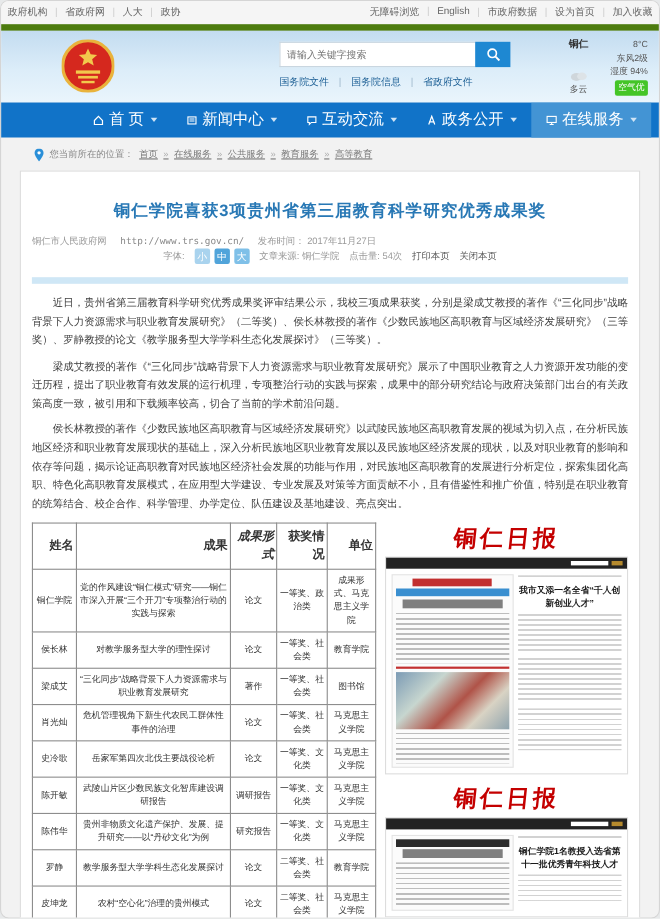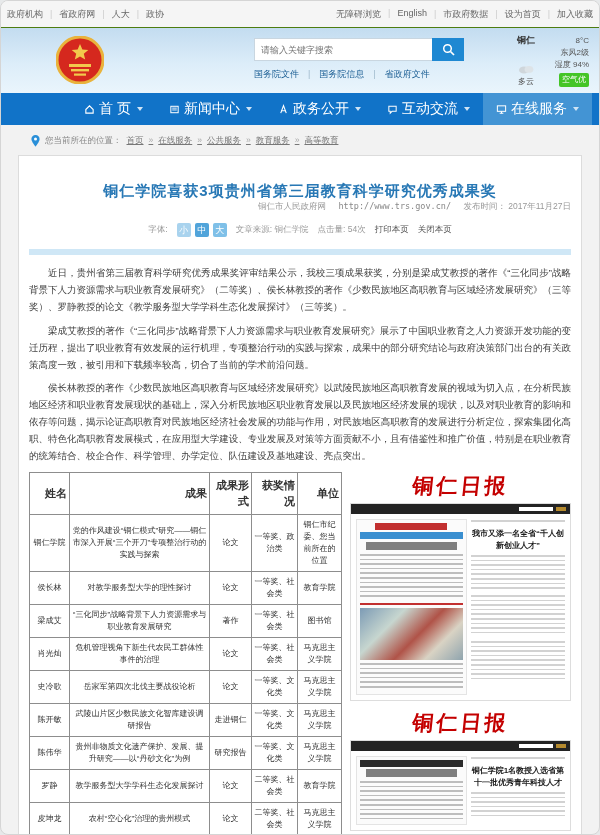--- a/index.html
+++ b/index.html
@@ -2,21 +2,21 @@
 <html><head>
 <meta charset="utf-8">
 <style>
   * { margin:0; padding:0; box-sizing:border-box; }
   html,body { width:600px; height:835px; overflow:hidden; background:#e7e9ea;
     font-family:"Liberation Sans","DejaVu Sans",sans-serif; }
   .page { width:600px; height:835px; background:#f2f2f2; border-radius:8px; overflow:hidden;
     border:1px solid #d5d5d5; }
 
   
-  .topbar { height:27px; background:#f5f5f5; border-bottom:1px solid #4d7c0f;
+  .topbar { height:27px; background:#f5f5f5; border-bottom:6px solid #4d7c0f;
     display:flex; justify-content:space-between; align-items:center; padding:0 6px; overflow:hidden; }
   .toplinks { display:flex; list-style:none; white-space:nowrap; }
   .toplinks li { font-size:9px; color:#666; cursor:pointer; }
   .toplinks li + li::before { content:"|"; color:#ccc; margin:0 7px; }
 
   
   .header { height:65px; background:linear-gradient(180deg,#c3dcf0 0%,#dcedf9 55%,#eaf5fc 100%);
     position:relative; }
   .emblem { position:absolute; left:55px; top:8px; width:48px; height:48px; }
   .searchwrap { position:absolute; left:253px; top:10px; width:210px; }
@@ -49,40 +49,40 @@
   .crumbrow { display:flex; align-items:center; gap:5px; padding:10px 0 8px 30px; }
   .crumbrow .prefix { font-size:8.5px; color:#888; }
   .crumbs { display:flex; list-style:none; }
   .crumbs li { font-size:8.5px; color:#777; cursor:pointer;text-decoration:underline; }
   .crumbs li + li::before { content:"»"; color:#aaa; margin:0 5px; cursor:default; }
 
   
   .card { width:564px; margin:0 auto; background:#fff; border:1px solid #dcdcdc;
     padding:26px 10px 10px 10px; min-height:660px; }
   .a-title { text-align:center; font-size:15px; font-weight:bold; color:#2878b5; letter-spacing:1px; }
-  .a-meta1 { text-align:right; font-size:8.5px; color:#999; }
+  .a-meta1 { text-align:left; font-size:8.5px; color:#999; margin-top:13px; }
   .a-meta1 .url { font-family:"DejaVu Sans Mono",monospace; color:#888; margin:0 10px; }
-  .a-meta2 { text-align:center; font-size:8.5px; color:#999; margin-top:10px;
+  .a-meta2 { text-align:center; font-size:8.5px; color:#999; 
     display:flex; justify-content:center; align-items:center; gap:9px; }
   .fsize { display:inline-flex; gap:4px; }
   .fsize span { width:14px; height:14px; display:inline-flex; align-items:center; justify-content:center;
     font-size:9px; color:#fff; cursor:pointer; border-radius:2px; }
   .fs-s { background:#a9d3ee; } .fs-m { background:#51a4da; } .fs-l { background:#7fc0e8; }
   .a-meta2 .act { color:#555; cursor:pointer; }
   .divider { height:6px; background:#cfe7f6; margin:12px 0 10px 0; }
   .para { font-size:9.5px; color:#3d3d3d; line-height:1.78; text-align:justify;
     text-indent:2em; margin-bottom:7px; }
 
   
   .cols2 { display:flex; gap:8px; margin-top:6px; align-items:flex-start; }
   .awards { width:312px; border-collapse:collapse; font-size:8px; color:#333; table-layout:fixed; }
   .awards th,.awards td { border:1px solid #8d8d8d; text-align:center; vertical-align:middle;
     padding:4px 2px; line-height:1.5; }
   .awards th { font-weight:bold; font-size:11px;text-align:right; }
-  .c-name{width:40px;} .c-ach{width:140px;} .c-form{width:42px;} .c-award{width:46px;} .c-unit{width:44px;}
+  .c-name{width:40px;} .c-ach{width:140px;} .c-form{width:42px;font-style:italic;} .c-award{width:46px;} .c-unit{width:44px;}
 
   
   .clipcol { width:234px; display:flex; flex-direction:column; gap:8px; }
   .clipping { width:100%; }
   .masthead { text-align:center; color:#c40000; font-family:"DejaVu Serif",serif; font-weight:bold;
     font-size:21px; letter-spacing:3px; transform:skewX(-6deg); margin-bottom:3px; }
   .mini-site { border:1px solid #ddd; background:#fff; }
   .mini-topbar { height:10px; background:#232323; display:flex; align-items:center; gap:3px;
     padding:0 4px; justify-content:flex-end; }
   .mini-search { width:34px; height:4px; background:#fff; }
@@ -186,31 +186,31 @@
       <svg width="11" height="11" viewBox="0 0 12 12">
         <rect x="2" y="2.5" width="8" height="7" fill="none" stroke="#fff" stroke-width="1.1"></rect>
         <line x1="3.5" y1="4.5" x2="8.5" y2="4.5" stroke="#fff" stroke-width="1"></line>
         <line x1="3.5" y1="6.5" x2="8.5" y2="6.5" stroke="#fff" stroke-width="1"></line>
       </svg>
       <span>新闻中心</span>
         <span class="caret"></span>
     </div>
     <div class="nav-item">
       <svg width="11" height="11" viewBox="0 0 12 12">
+        <path d="M2 2.5 h8 v5.5 h-4.5 l-2 2 v-2 h-1.5 z" fill="none" stroke="#fff" stroke-width="1.1"></path>
+      </svg>
+      <span>互动交流</span>
+        <span class="caret"></span>
+    </div>
+    <div class="nav-item">
+      <svg width="11" height="11" viewBox="0 0 12 12">
         <path d="M3 10 L6 1.8 L9 10" fill="none" stroke="#fff" stroke-width="1.2"></path>
         <line x1="3.6" y1="7.4" x2="8.4" y2="7.4" stroke="#fff" stroke-width="1.1"></line>
       </svg>
       <span>政务公开</span>
-        <span class="caret"></span>
-    </div>
-    <div class="nav-item">
-      <svg width="11" height="11" viewBox="0 0 12 12">
-        <path d="M2 2.5 h8 v5.5 h-4.5 l-2 2 v-2 h-1.5 z" fill="none" stroke="#fff" stroke-width="1.1"></path>
-      </svg>
-      <span>互动交流</span>
         <span class="caret"></span>
     </div>
     <div class="nav-item active">
       <svg width="11" height="11" viewBox="0 0 12 12">
         <rect x="1.5" y="2" width="9" height="6" fill="none" stroke="#fff" stroke-width="1.1"></rect>
         <line x1="4" y1="10" x2="8" y2="10" stroke="#fff" stroke-width="1.1"></line>
         <line x1="6" y1="8" x2="6" y2="10" stroke="#fff" stroke-width="1.1"></line>
       </svg>
       <span>在线服务</span>
         <span class="caret"></span>
@@ -281,21 +281,21 @@
             <th class="c-unit">单位</th>
           </tr>
         </thead>
         <tbody>
 
             <tr>
               <td>铜仁学院</td>
               <td>党的作风建设“铜仁模式”研究——铜仁市深入开展“三个开刀”专项整治行动的实践与探索</td>
               <td>论文</td>
               <td>一等奖、政治类</td>
-              <td>铜仁市纪委、您当前所在的位置</td>
+              <td>成果形式、马克思主义学院</td>
             </tr>
 
             <tr>
               <td>侯长林</td>
               <td>对教学服务型大学的理性探讨</td>
               <td>论文</td>
               <td>一等奖、社会类</td>
               <td>教育学院</td>
             </tr>
 
@@ -319,21 +319,21 @@
               <td>史冷歌</td>
               <td>岳家军第四次北伐主要战役论析</td>
               <td>论文</td>
               <td>一等奖、文化类</td>
               <td>马克思主义学院</td>
             </tr>
 
             <tr>
               <td>陈开敏</td>
               <td>武陵山片区少数民族文化智库建设调研报告</td>
-              <td>走进铜仁</td>
+              <td>调研报告</td>
               <td>一等奖、文化类</td>
               <td>马克思主义学院</td>
             </tr>
 
             <tr>
               <td>陈伟华</td>
               <td>贵州非物质文化遗产保护、发展、提升研究——以“丹砂文化”为例</td>
               <td>研究报告</td>
               <td>一等奖、文化类</td>
               <td>马克思主义学院</td>

